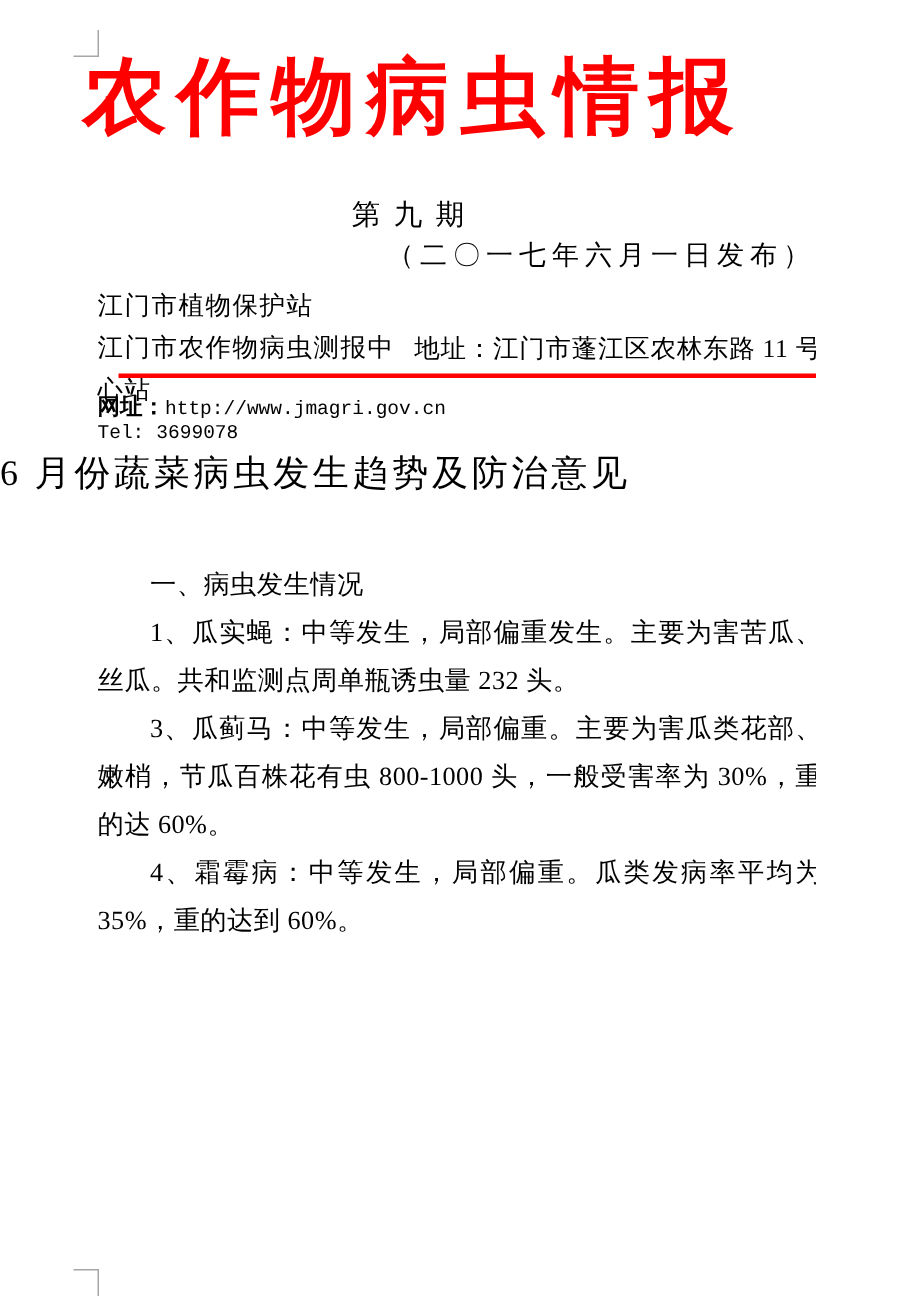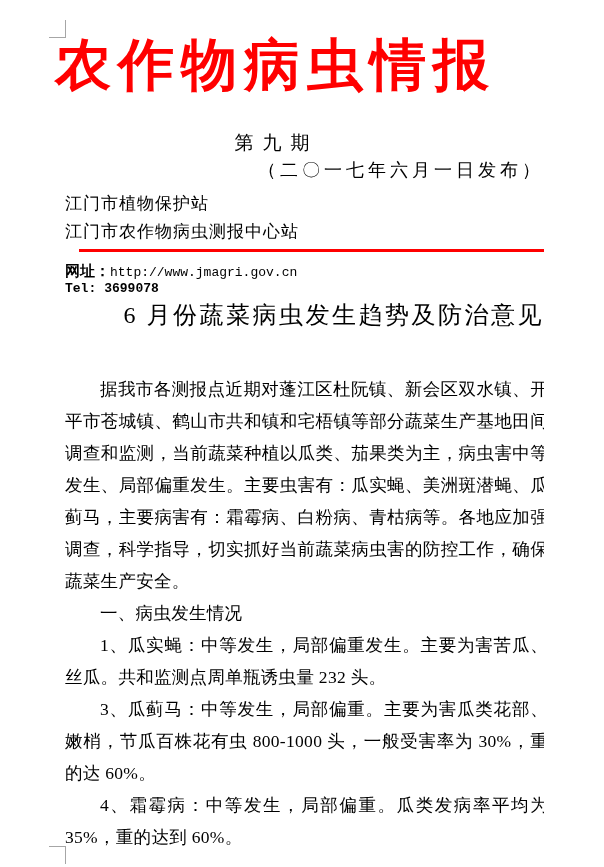--- a/index.html
+++ b/index.html
@@ -51,29 +51,29 @@
     position: absolute; top: 249px; left: 79px; width: 469px; height: 3px;
     background: #ff0000;
   }
 
   .contact-row {
     position: absolute; top: 262px; left: 65px; width: 483px;
     display: flex; align-items: baseline; flex-direction: column;
   }
   .contact-row .c1 { width: 238px; white-space: nowrap; }
   .contact-row .c2 { width: 175px; white-space: nowrap; }
-  .contact-row .c3 { flex: 1; text-align: right; white-space: nowrap; font-weight: bold; }
+  .contact-row .c3 { flex: 1; text-align: right; white-space: nowrap; }
   .zh-b { font-weight: bold; font-size: 15px; }
   .mono { font-family: "Liberation Mono", "DejaVu Sans Mono", monospace; font-size: 13px; }
   .mono-gap { margin-left: 8px; }
 
   .article-heading {
     position: absolute; top: 299px; left: 0; width: 100%;
     margin: 0;
-    text-align: right;
+    text-align: left;
     font-size: 24px;
     font-weight: 500;
     letter-spacing: 2.5px;
     white-space: nowrap;
   }
 
   .article-body {
     position: absolute; top: 373px; left: 65px; width: 483px;
     font-size: 17.5px;
     line-height: 32px;
@@ -98,36 +98,36 @@
 
   <div class="issue-line">第九期</div>
 
   <div class="date-line">（二〇一七年六月一日发布）</div>
 
   <div class="publisher-row">
     <div class="publisher-orgs">
       <div>江门市植物保护站</div>
       <div>江门市农作物病虫测报中心站</div>
     </div>
+    <div class="publisher-address">地址：江门市蓬江区农林东路 11 号</div>
   </div>
 
   <div class="red-rule"></div>
 
   <div class="contact-row">
     <div class="c1">
       <span class="zh-b">网址：</span><span class="mono">http://www.jmagri.gov.cn</span>
     </div>
     <div class="c3 mono">
       <span>Tel:</span><span class="mono-gap">3699078</span>
     </div>
   </div>
 
   <h1 class="article-heading">6 月份蔬菜病虫发生趋势及防治意见</h1>
 
   <div class="article-body">
-    <p>据我市各测报点近期对蓬江区杜阮镇、新会区双水镇、开平市苍城镇、鹤山市共和镇和宅梧镇等部分蔬菜生产基地田间调查和监测，当前蔬菜种植以瓜类、茄果类为主，病虫害中等发生、局部偏重发生。主要虫害有：瓜实蝇、美洲斑潜蝇、瓜蓟马，主要病害有：霜霉病、白粉病、青枯病等。各地应加强调查，科学指导，切实抓好当前蔬菜病虫害的防控工作，确保蔬菜生产安全。</p>
     <p class="sec-heading">一、病虫发生情况</p>
     <p>1、瓜实蝇：中等发生，局部偏重发生。主要为害苦瓜、丝瓜。共和监测点周单瓶诱虫量 232 头。</p>
     <p>3、瓜蓟马：中等发生，局部偏重。主要为害瓜类花部、嫩梢，节瓜百株花有虫 800-1000 头，一般受害率为 30%，重的达 60%。</p>
     <p>4、霜霉病：中等发生，局部偏重。瓜类发病率平均为 35%，重的达到 60%。</p>
   </div>
 
 </div>
 
 </body></html>

